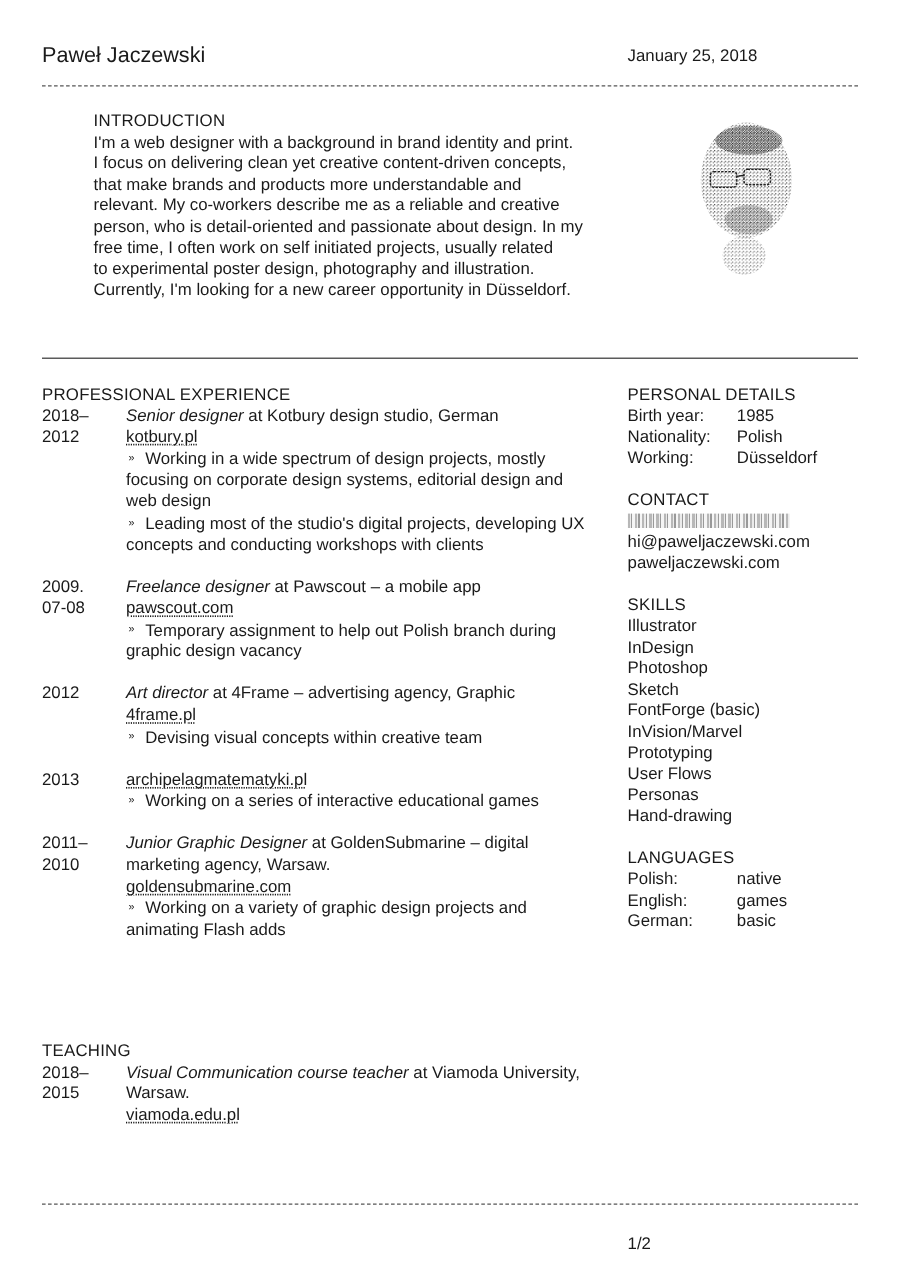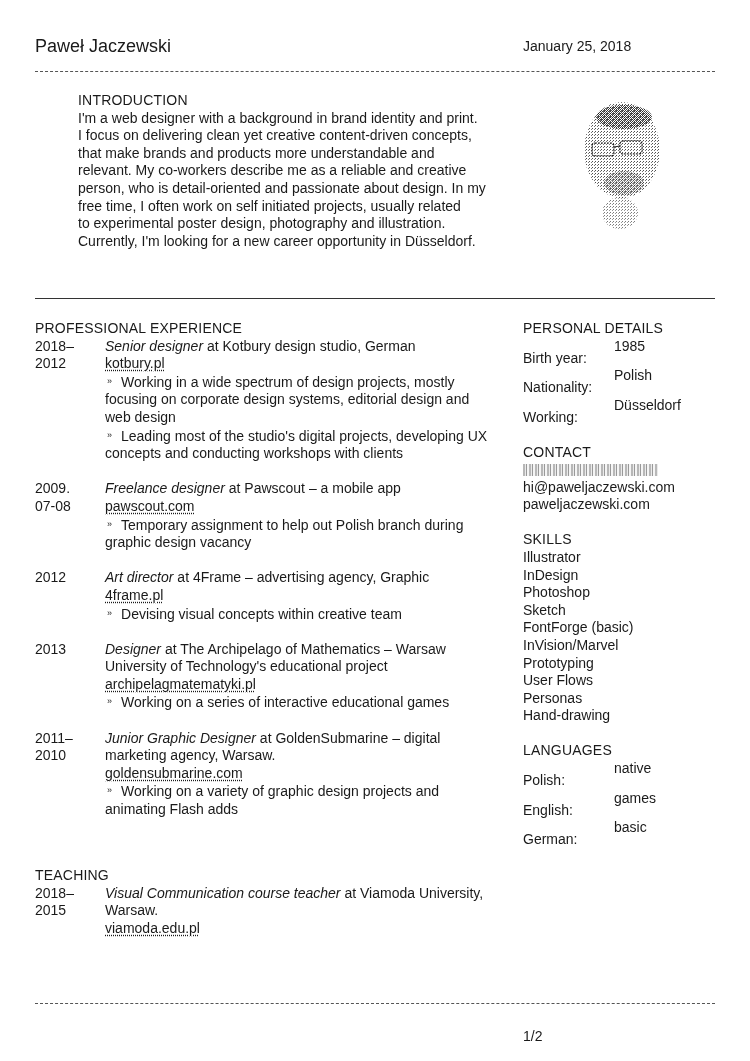--- a/index.html
+++ b/index.html
@@ -24,21 +24,21 @@
     .exp { left: 35px; top: 320px; width: 460px; }
     .job { display: flex; margin-bottom: 17.6px; }
     .job .dates { width: 70px; flex: none; white-space: pre-line; }
     .job .body { flex: 1; }
     .job .role { font-style: italic; }
     .link { text-decoration: underline; text-decoration-style: dotted; text-underline-offset: 2px; }
     .bullet-mark { font-size: 9px; vertical-align: 3px; margin-right: 9px; margin-left: 2px; }
     .teach { left: 35px; top: 867px; width: 460px; }
     .side { left: 523px; top: 320px; width: 200px; }
     .kv { display: flex; }
-    .kv .k { width: 91px; flex: none; margin-top: 12px; }
+    .kv .k { width: 91px; flex: none; }
     .kv.lang .k { width: 91px; }
     .gap { height: 17.6px; }
     .redacted {
       height: 12px; width: 135px; margin: 2px 0 3px 0;
       background: repeating-linear-gradient(90deg, #888 0 2px, #ddd 2px 3px, #555 3px 4px, #eee 4px 6px);
       opacity: 0.6;
     }
     .page-num { left: 523px; top: 1028px; }
   </style>
 </head>
@@ -112,21 +112,20 @@
         <div class="dates">2012</div>
         <div class="body">
           <div><span class="role">Art director</span><span> at 4Frame – advertising agency, Graphic</span></div>
           <div><span class="link">4frame.pl</span></div>
           <div><span class="bullet-mark">»</span>Devising visual concepts within creative team</div>
         </div>
       </div>
       <div class="job">
         <div class="dates">2013</div>
         <div class="body">
-          <div><span class="role">Designer</span><span> at The Archipelago of Mathematics – Warsaw University of Technology's educational project</span></div>
           <div><span class="link">archipelagmatematyki.pl</span></div>
           <div><span class="bullet-mark">»</span>Working on a series of interactive educational games</div>
         </div>
       </div>
       <div class="job">
         <div class="dates">2011–
 2010</div>
         <div class="body">
           <div><span class="role">Junior Graphic Designer</span><span> at GoldenSubmarine – digital marketing agency, Warsaw.</span></div>
           <div><span class="link">goldensubmarine.com</span></div>

